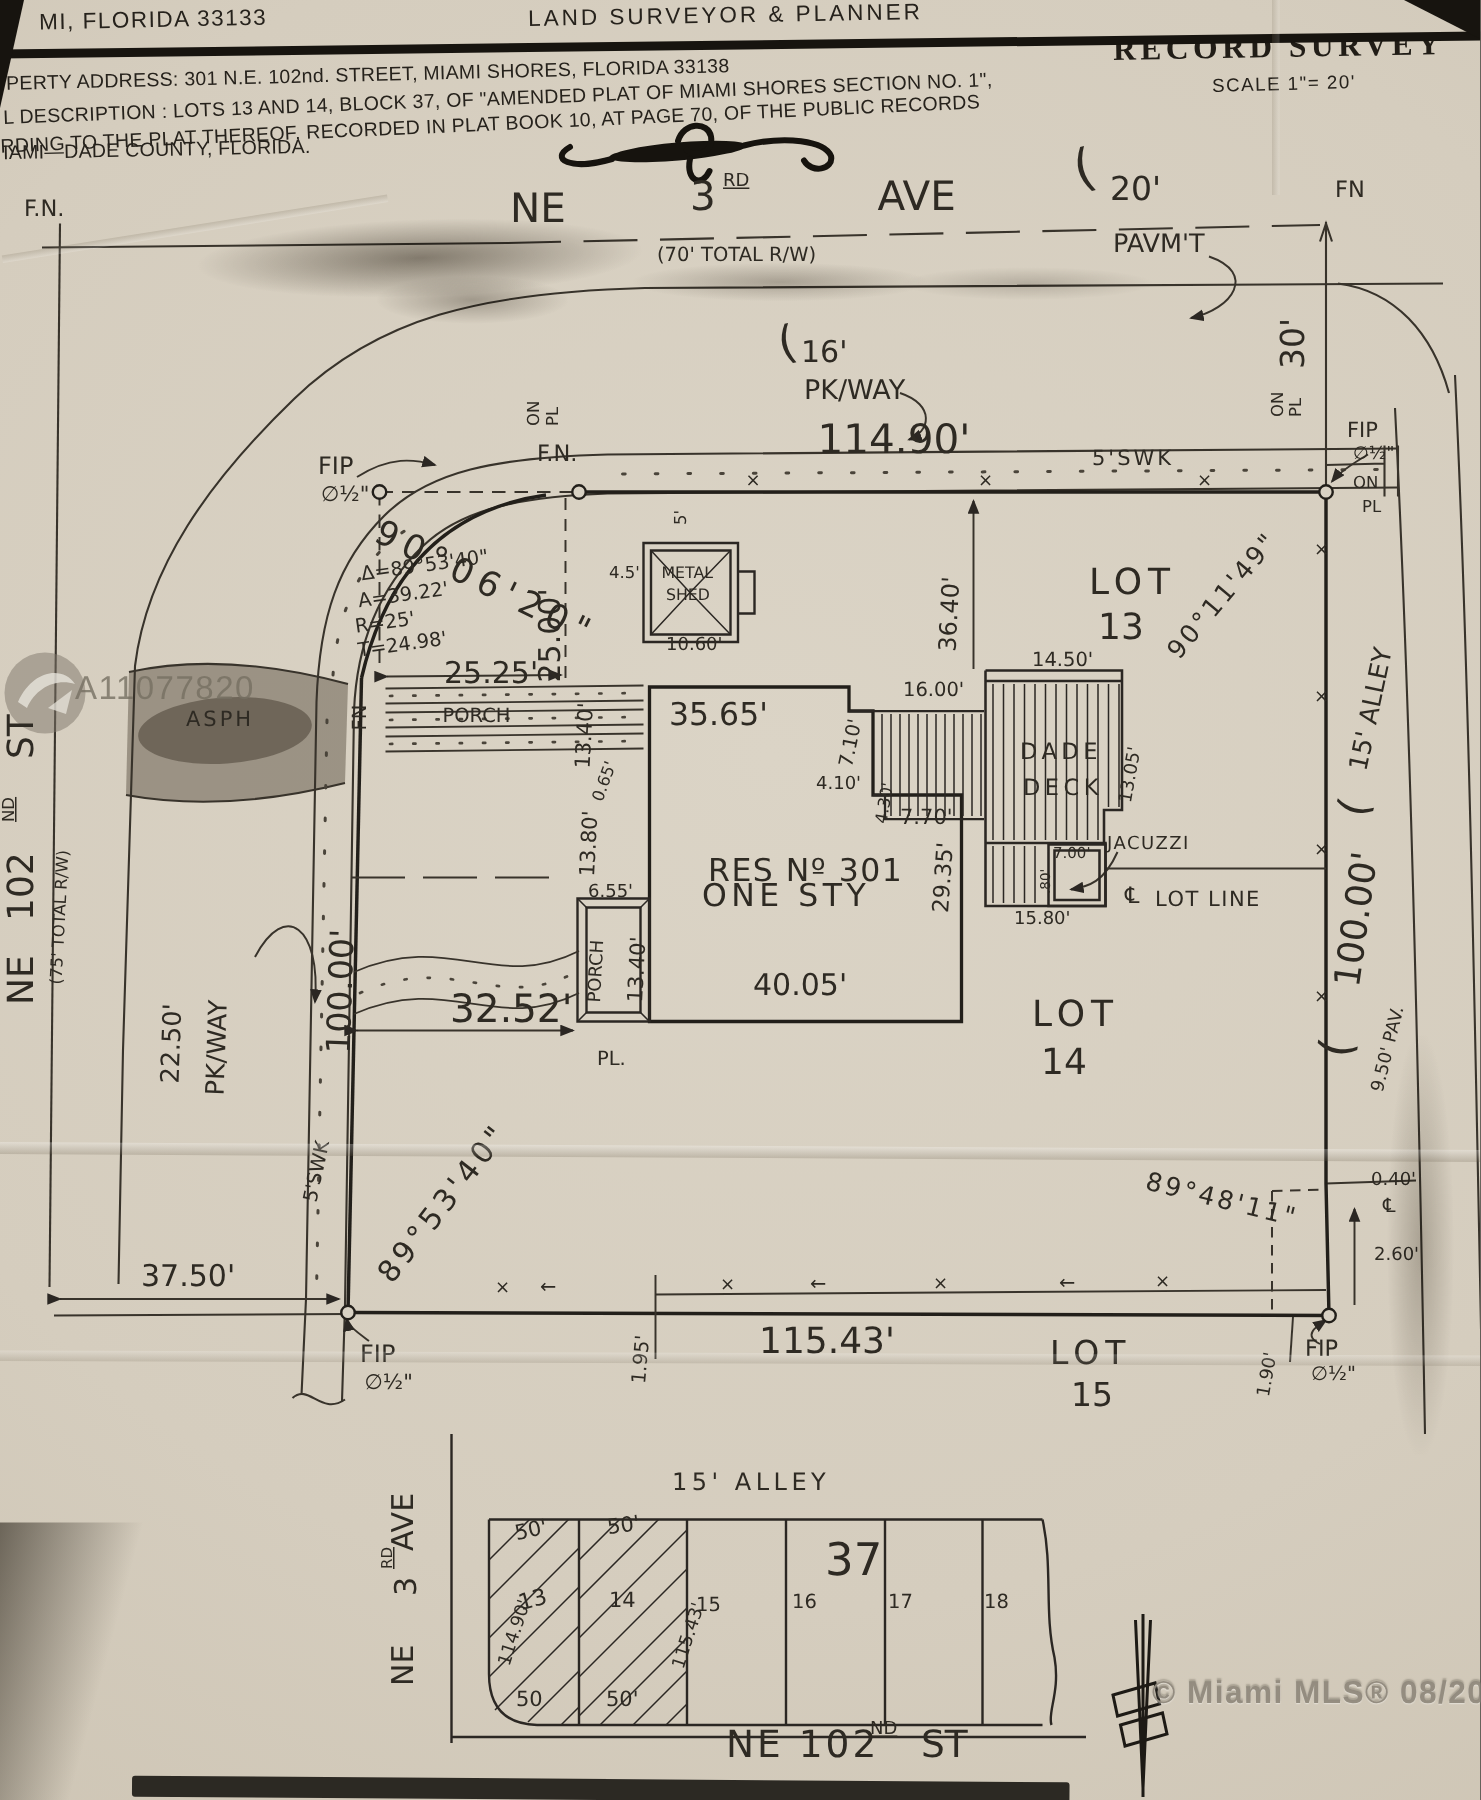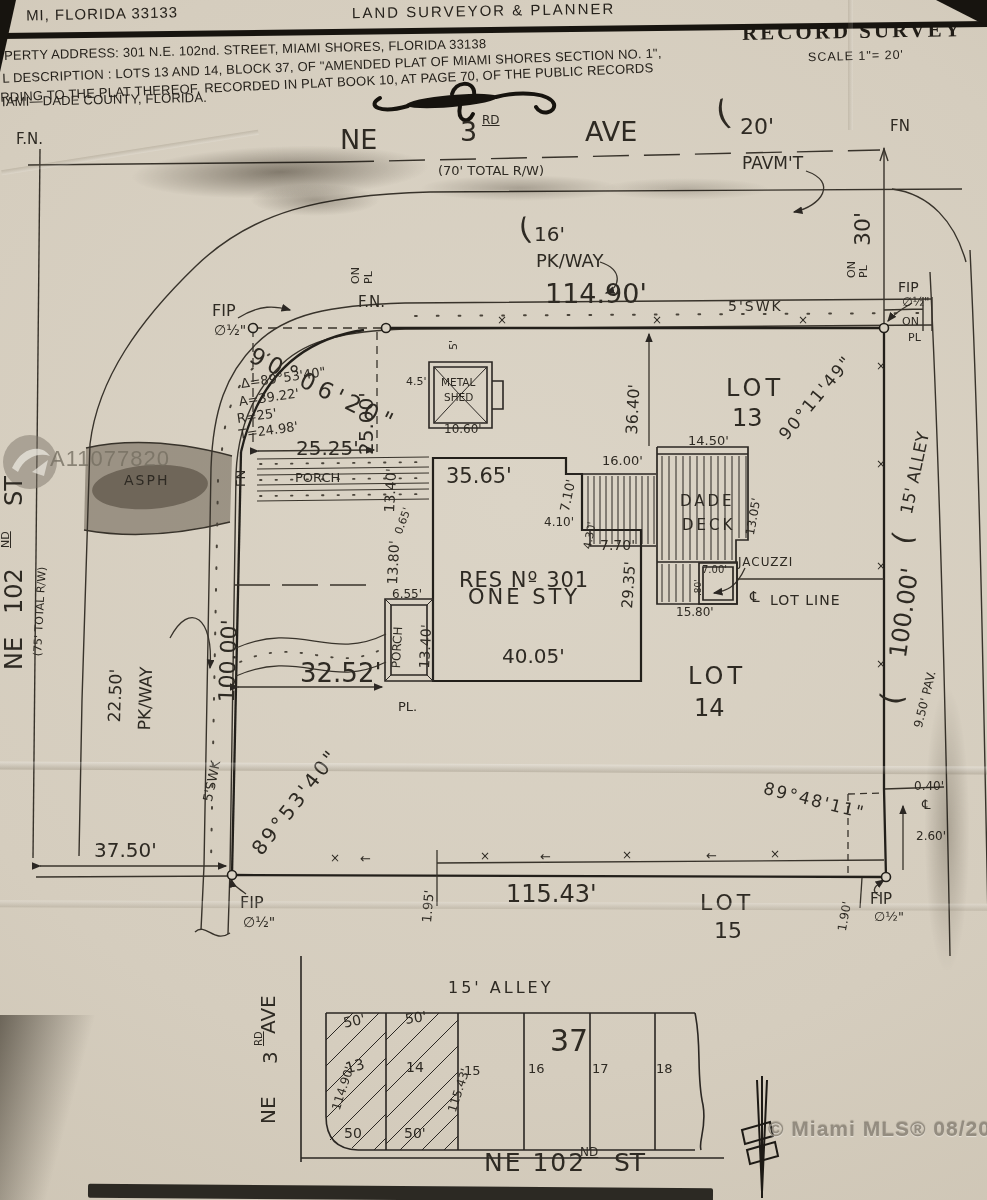--- a/index.html
+++ b/index.html
@@ -223,21 +223,21 @@
       <span class="lbl hd" style="left: 600px; top: 538px; font-size: 14px;">7.70'</span>
       <span class="lbl hd" style="left: 688px; top: 434px; font-size: 13px;">14.50'</span>
       <span class="lbl hd" style="left: 680px; top: 494px; font-size: 15px; letter-spacing: 3px;">DADE</span>
       <span class="lbl hd" style="left: 682px; top: 518px; font-size: 15px; letter-spacing: 3px;">DECK</span>
       <span class="lbl hd" style="left: 744px; top: 534px; font-size: 12px; transform: rotate(-80deg);">13.05'</span>
       <span class="lbl hd" style="left: 624px; top: 434px; font-size: 16px; transform: rotate(-87deg);">36.40'</span>
       <span class="lbl hd" style="left: 726px; top: 376px; font-size: 24px; letter-spacing: 4px;">LOT</span>
       <span class="lbl hd" style="left: 732px; top: 406px; font-size: 24px;">13</span>
       <span class="lbl hd" style="left: 776px; top: 432px; font-size: 17px; transform: rotate(-50deg); letter-spacing: 2px;">90°11'49"</span>
       <span class="lbl hd" style="left: 468px; top: 543px; font-size: 21px; letter-spacing: 3px; margin-top: 44px;">ONE STY</span>
-      <span class="lbl hd" style="left: 459px; top: 570px; font-size: 21px; letter-spacing: 1px;">RES Nº 301</span>
+      <span class="lbl hd" style="left: 472px; top: 570px; font-size: 21px; letter-spacing: 1px;">RES Nº 301</span>
       <span class="lbl hd" style="left: 620px; top: 608px; font-size: 15px; transform: rotate(-86deg);">29.35'</span>
       <span class="lbl hd" style="left: 738px; top: 556px; font-size: 12px; letter-spacing: 1px;">JACUZZI</span>
       <span class="lbl hd" style="left: 702px; top: 565px; font-size: 10px;">7.00'</span>
       <span class="lbl hd" style="left: 694px; top: 596px; font-size: 9px; transform: rotate(-90deg);">.80'</span>
       <span class="lbl hd" style="left: 750px; top: 590px; font-size: 15px;">℄</span>
       <span class="lbl hd" style="left: 770px; top: 593px; font-size: 14px; letter-spacing: 1px;">LOT LINE</span>
       <span class="lbl hd" style="left: 676px; top: 606px; font-size: 12px;">15.80'</span>
       <span class="lbl hd" style="left: 502px; top: 646px; font-size: 20px;">40.05'</span>
       <span class="lbl hd" style="left: 688px; top: 664px; font-size: 24px; letter-spacing: 4px;">LOT</span>
       <span class="lbl hd" style="left: 694px; top: 696px; font-size: 24px;">14</span>

